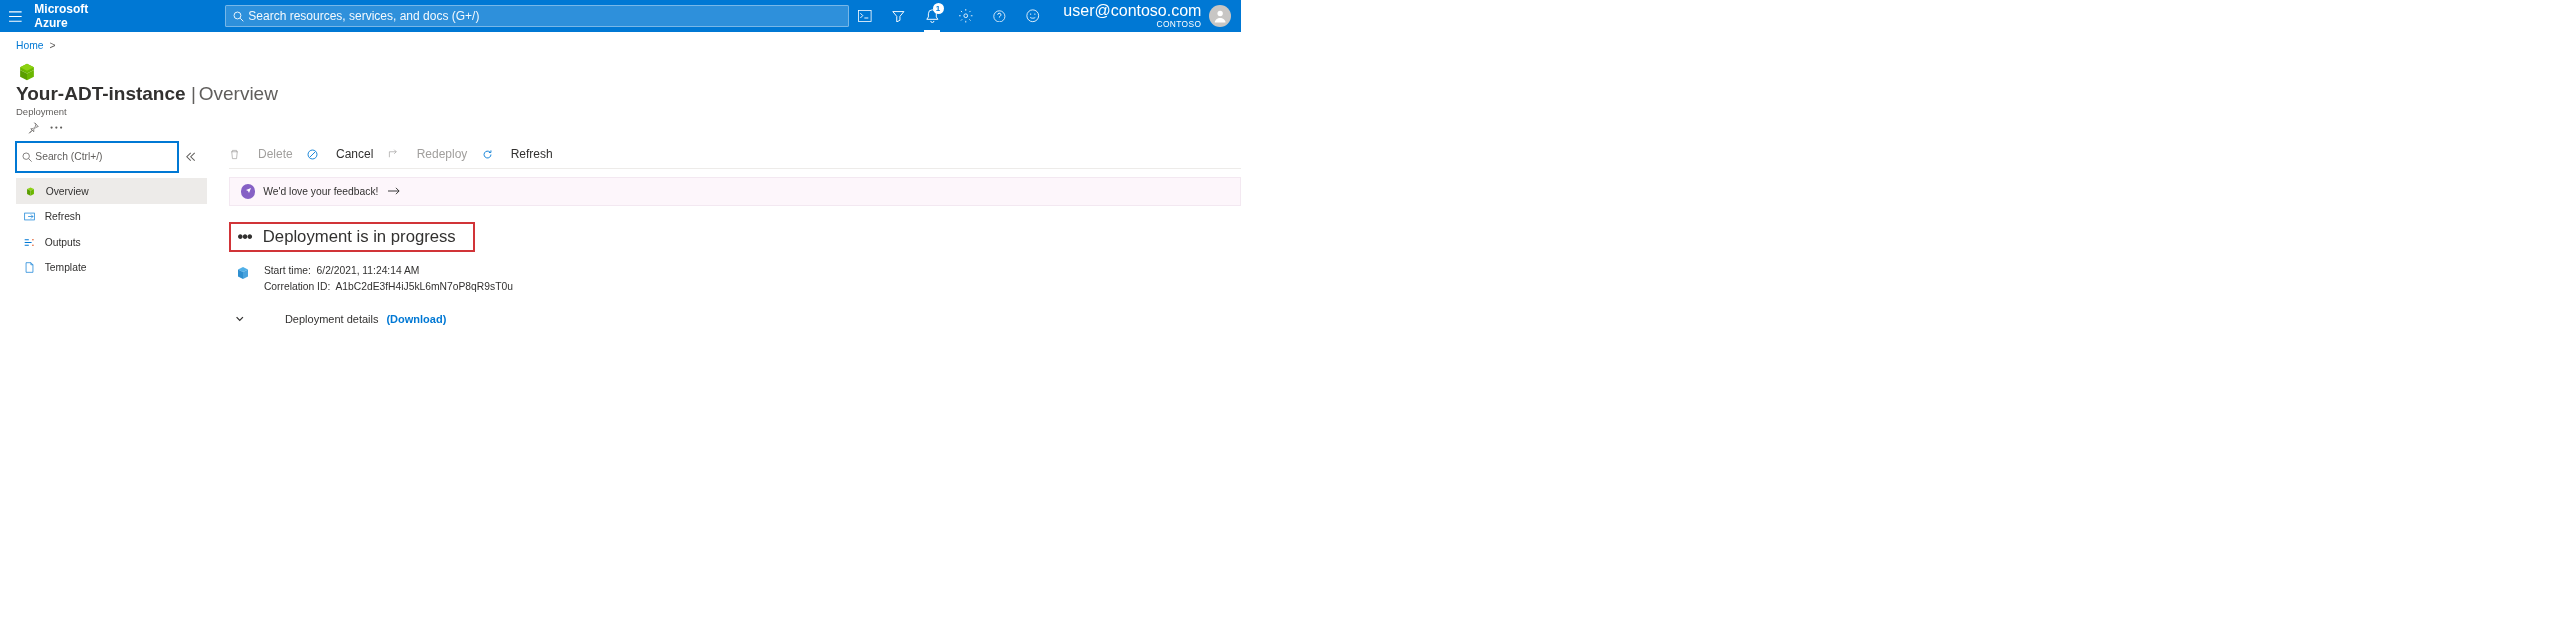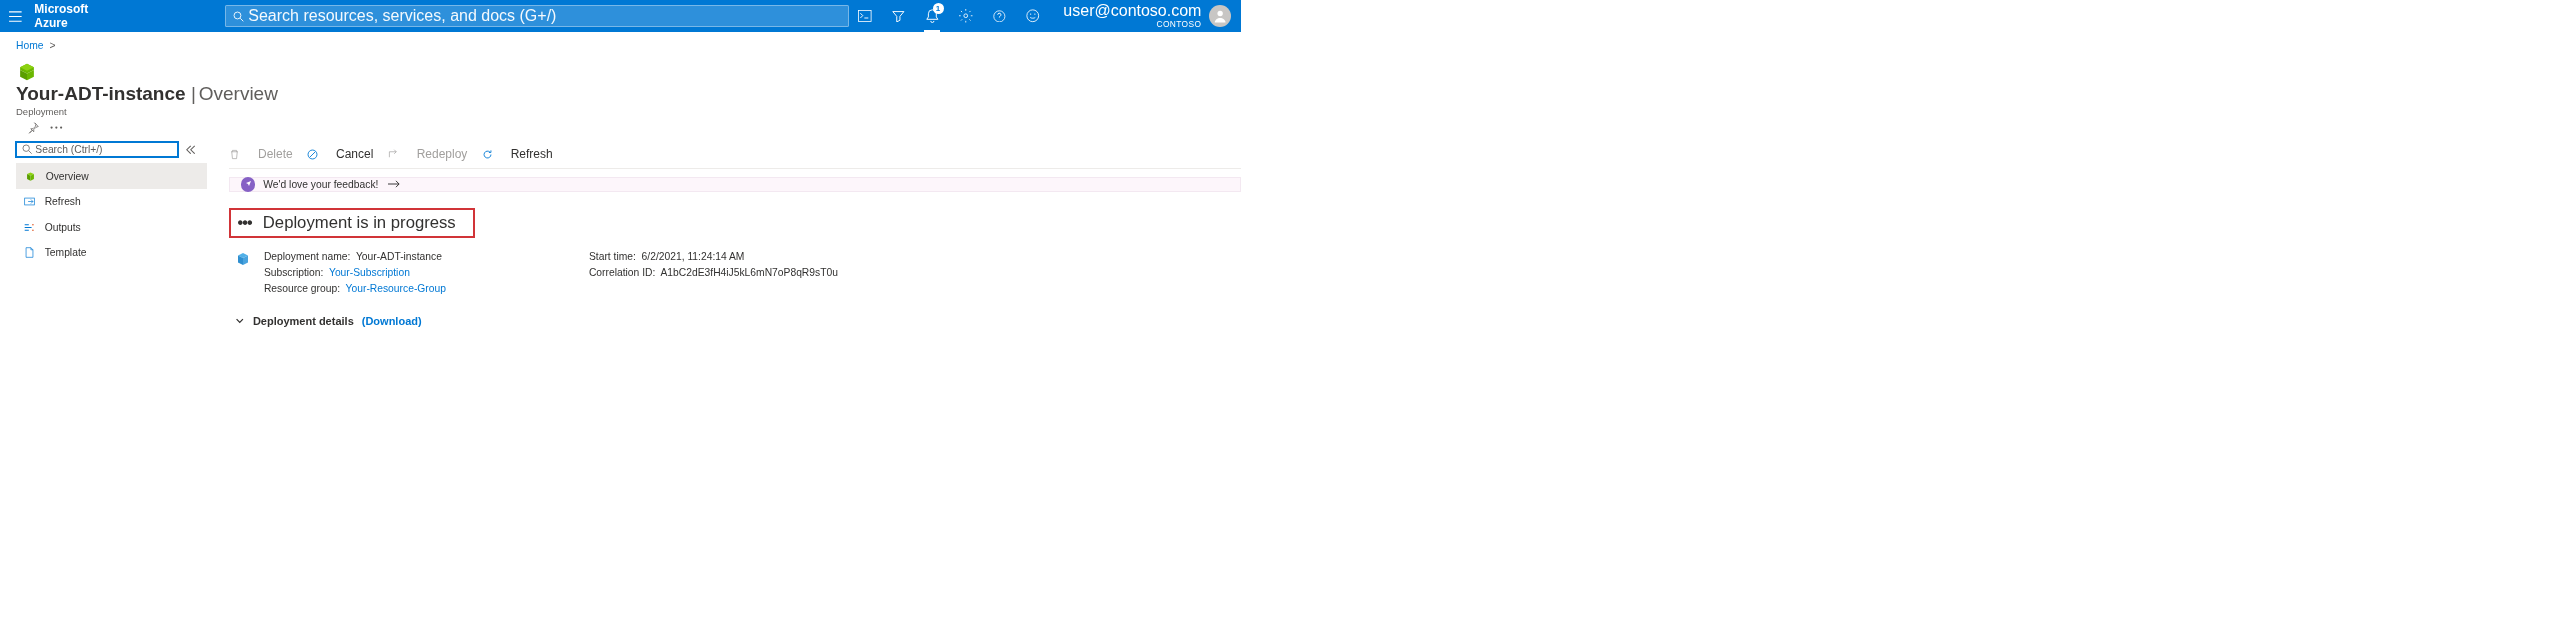--- a/index.html
+++ b/index.html
@@ -26,21 +26,21 @@
     flex: 0 0 624px;
     height: 22px;
     background: rgba(255,255,255,0.18);
     border: 0.8px solid rgba(255,255,255,0.35);
     border-radius: 1.6px;
     display:flex; align-items:center;
     padding: 0 6.4px;
     color: #fff;
   }
   .searchbox span.icon { margin-right:4.8px; display:flex; }
-  .searchbox span.ph { color:#fff; font-size:16px; opacity:0.95;}
+  .searchbox span.ph { color:#fff; font-size:12px; opacity:0.95;}
   .topbar-right { margin-left:auto; display:flex; align-items:center; gap:1.6px;}
   .topicon { width:32px; height:32px; display:flex;align-items:center;justify-content:center;cursor:pointer;position:relative;}
   .notif-badge { position:absolute; top:3.2px; right:4.8px; background:#fff;color:#0078d4; border-radius:50%; width:11px;height:11px; font-size:8px; font-weight:bold;display:flex;align-items:center;justify-content:center;}
   .notif-underline{position:absolute;bottom:0;left:8px;right:8px;height:2.4px;background:#fff;}
   .userblock { text-align:right; padding:0 6.4px 0 12.7px; line-height:1.15;}
   .userblock .email{font-size:16px;}
   .userblock .tenant{font-size:8.4px; letter-spacing:0.4px;}
   .avatar{width:22px;height:22px;border-radius:50%;background:#c8c6c4;display:flex;align-items:center;justify-content:center;margin-right:3.2px;}
 
   
@@ -56,21 +56,21 @@
   .titleblock .subtype { font-size:9.5px; color:#605e5c; margin-top:1.6px;}
   .title-actions { display:flex; align-items:center; gap:11px; margin-left:11px; margin-top:4.8px;}
   .pin-btn,.more-btn{cursor:pointer;color:#605e5c;}
 
   
   .body { display:flex; padding: 4.8px 0 0 16px;}
   .sidebar { width: 191px; }
   .side-search-row{display:flex;align-items:center;gap:8px;margin-bottom:6.4px;}
   .side-search{
     flex:0 0 162px;
-    height:15px;
+    height:30px;
     border:0.8px solid #0078d4;
     outline:0.8px solid #0078d4;
     display:flex;align-items:center;
     padding:0 4.8px;
     font-size:10.3px;
     color:#605e5c;
   }
   .side-search .sicon{margin-right:3.2px;display:flex;}
   .collapse-btn{cursor:pointer;color:#605e5c;}
   .navitem{
@@ -84,21 +84,21 @@
   .main { flex:1; border-left:0; padding-left:22px;}
   .toolbar { display:flex; gap:14.3px; align-items:center; height:27px; border-bottom:0.8px solid #edebe9; padding-bottom:1.6px;}
   .tbtn{ display:flex;align-items:center;gap:18px; color:#a19f9d; font-size:12px; cursor:default;}
   .tbtn.enabled{ color:#323130; cursor:pointer;text-align:center;}
   .tbtn .ticon{display:flex;}
 
   .feedback-bar{
     margin-top:8px;
     background:#fdf6fb;
     border:0.8px solid #f3e8f1;
-    height:15px;
+    height:29px;
     display:flex;align-items:center;
     padding:0 11px;
     gap:8px;
     font-size:10.3px;
   }
   .feedback-bar .fbicon{ width:14.3px;height:14.3px;border-radius:50%; background:#8661c5; display:flex;align-items:center;justify-content:center;}
   .feedback-bar .arrow{ margin-left:1.6px;}
 
   .status-box{
     margin-top:16px;
@@ -115,21 +115,21 @@
   .kv{ font-size:10.3px; line-height:1.55;}
   .kv .k{ color:#323130;}
   .kv .link{ color:#0078d4; cursor:pointer;}
 
   .dep-details-row{
     margin-top:17.5px; padding-left:6.4px;
     display:flex; align-items:center; gap:8px;
     font-size:11px;
   }
   .chev{ transform:rotate(0deg); cursor:pointer;}
-  .dep-details-row .lbl{font-weight:700;}
+  .dep-details-row .lbl{font-weight:400;margin-left:32px;}
   .dep-details-row .dl{ color:#0078d4; cursor:pointer; font-weight:700;}
 
   svg{display:block;}
 </style>
 </head>
 <body>
 
 <div class="topbar">
   <div class="hamburger">
     <svg width="12.7" height="11" viewBox="0 0 16 14">
@@ -354,25 +354,20 @@
     <div class="details">
       <div class="dep-icon">
         <svg width="16" height="16" viewBox="0 0 32 32">
           <path d="M16 4l10 5-10 5-10-5z" fill="#50b0e8"></path>
           <path d="M6 9l10 5v14l-10-5z" fill="#2f8fd0"></path>
           <path d="M26 9l-10 5v14l10-5z" fill="#49a3de"></path>
         </svg>
       </div>
       <div class="kv-cols">
         <div class="kv">
-          <div><span class="k">Deployment name:</span>&nbsp; <span>Your-ADT-instance</span></div>
-          <div><span class="k">Subscription:</span>&nbsp; <span class="link">Your-Subscription</span></div>
-          <div><span class="k">Resource group:</span>&nbsp; <span class="link">Your-Resource-Group</span></div>
-        </div>
-        <div class="kv">
           <div><span class="k">Start time:</span>&nbsp; <span>6/2/2021, 11:24:14 AM</span></div>
           <div><span class="k">Correlation ID:</span>&nbsp; <span>A1bC2dE3fH4iJ5kL6mN7oP8qR9sT0u</span></div>
         </div>
       </div>
     </div>
 
     <div class="dep-details-row">
       <span class="chev">
         <svg width="9.5" height="9.5" viewBox="0 0 12 12">
             <path d="M2 4l4 4 4-4" stroke="#323130" fill="none" stroke-width="1.6"></path>

